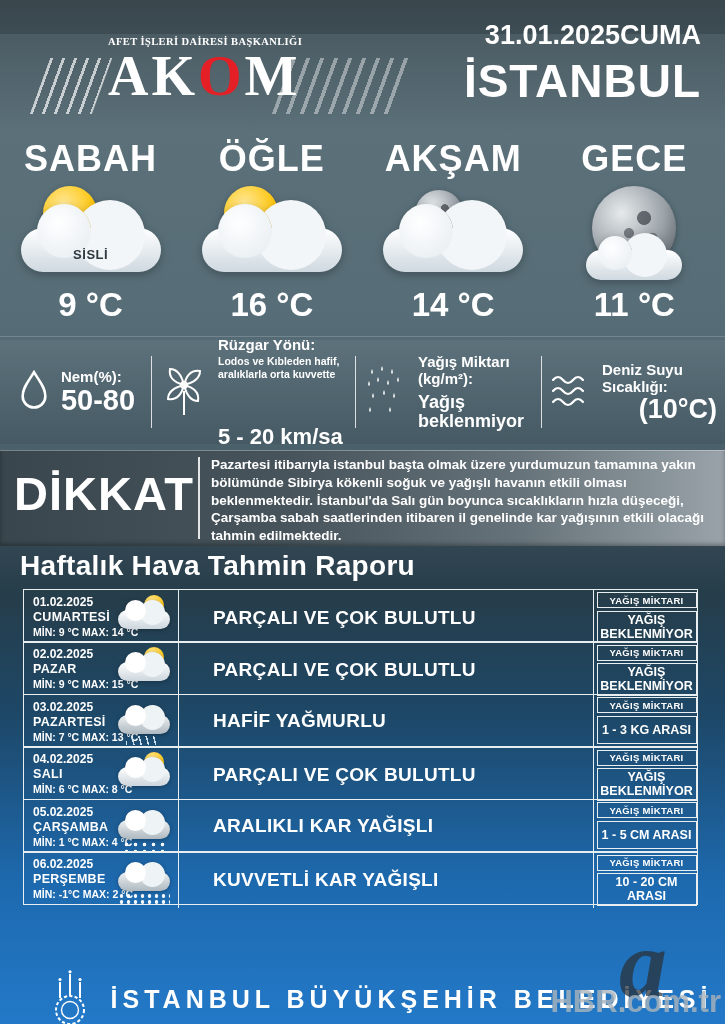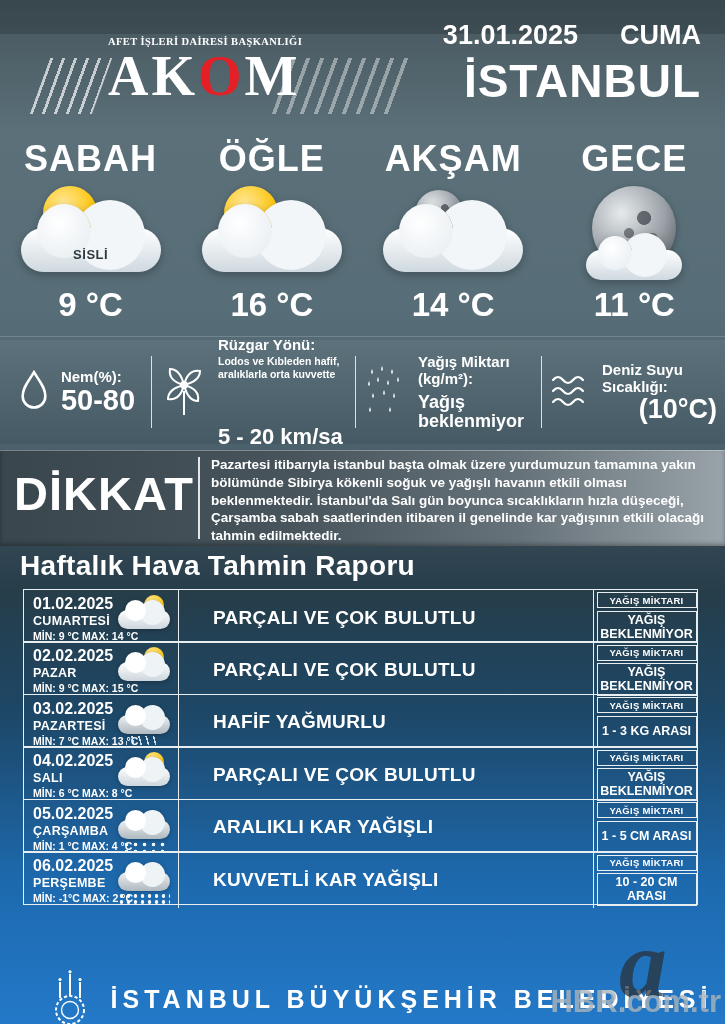--- a/index.html
+++ b/index.html
@@ -15,21 +15,21 @@
   .logo-wrap{position:absolute;top:36px;left:108px;width:180px;text-align:left;font-family:Liberation Serif, serif;}
   .agency{font-size:10.5px;font-weight:bold;letter-spacing:.4px;white-space:nowrap;}
   .akom{font-size:56px;font-weight:bold;letter-spacing:3px;line-height:1;margin-top:1px;}
   .akom .o-red{color:#e51f26;}
   .streaks{position:absolute;top:58px;height:56px;transform:skewX(-20deg);}
   .streaks.left{left:40px;width:62px;
     background:repeating-linear-gradient(90deg,rgba(255,255,255,.85) 0 3px,transparent 3px 12px);opacity:.8;}
   .streaks.right{left:282px;width:120px;
     background:repeating-linear-gradient(90deg,rgba(255,255,255,.75) 0 4px,transparent 4px 14px);opacity:.55;}
   .hdr-right{position:absolute;top:20px;right:24px;text-align:right;}
-  .date-row{display:flex;justify-content:flex-end;gap:42px;font-size:27px;font-weight:bold;}
+  .date-row{display:flex;justify-content:flex-end;font-size:27px;font-weight:bold;}
   .city{font-size:46px;font-weight:bold;letter-spacing:1px;margin-top:3px;}
   
   .periods{position:absolute;top:130px;left:0;right:0;height:202px;display:flex;}
   .period{flex:1;display:flex;flex-direction:column;align-items:center;}
   .p-title{font-size:36px;font-weight:bold;letter-spacing:1px;margin-top:8px;}
   .p-temp{font-size:33px;font-weight:bold;margin-top:2px;}
   .wicon{position:relative;width:160px;height:100px;margin-top:4px;}
   .sun{position:absolute;border-radius:50%;
     background:radial-gradient(circle at 38% 32%, #ffe896 0%, #fdc50f 60%, #f3a40a 100%);
     box-shadow:0 2px 6px rgba(0,0,0,.25);}
@@ -75,21 +75,21 @@
   .warn-div{position:absolute;left:198px;top:7px;bottom:7px;width:2px;background:rgba(255,255,255,.85);}
   .warn-text{position:absolute;left:211px;top:6px;width:502px;font-size:13.5px;font-weight:bold;line-height:1.32;}
   
   .weekly-title{position:absolute;top:550px;left:20px;font-size:28px;font-weight:bold;letter-spacing:.3px;}
   .wtable{position:absolute;top:590px;left:23px;width:675px;}
   .wrow{display:grid;grid-template-columns:155px 415px 105px;height:54px;
     border:1.5px solid #e9eef1;margin-top:-1.5px;}
   .wrow > div{border-right:1.5px solid #e9eef1;}
   .wrow > div:last-child{border-right:none;}
   .c-date{position:relative;padding:5px 6px 3px 9px;}
-  .d-date{font-size:16px;font-weight:bold;}
+  .d-date{font-size:12px;font-weight:bold;}
   .d-day{font-size:12.5px;font-weight:bold;margin-top:1px;letter-spacing:.3px;}
   .d-mm{font-size:10.5px;font-weight:bold;margin-top:2px;white-space:nowrap;}
   .rowicon{position:absolute;right:8px;top:9px;width:52px;height:32px;}
   .csm{position:absolute;bottom:2px;left:0;width:52px;height:19px;border-radius:11px;
     background:linear-gradient(180deg,#ffffff,#ccd6dd);filter:drop-shadow(0 1px 2px rgba(0,0,0,.3));}
   .csm::before{content:"";position:absolute;top:-10px;left:7px;width:21px;height:21px;border-radius:50%;
     background:#fff;box-shadow:17px 2px 0 2px #eef3f6;}
   .ssm{position:absolute;top:-4px;left:26px;width:20px;height:20px;border-radius:50%;
     background:radial-gradient(circle at 38% 32%, #ffe896, #fdc50f 70%);}
   .gray .csm{background:linear-gradient(180deg,#eef1f3,#aeb9c0);}

